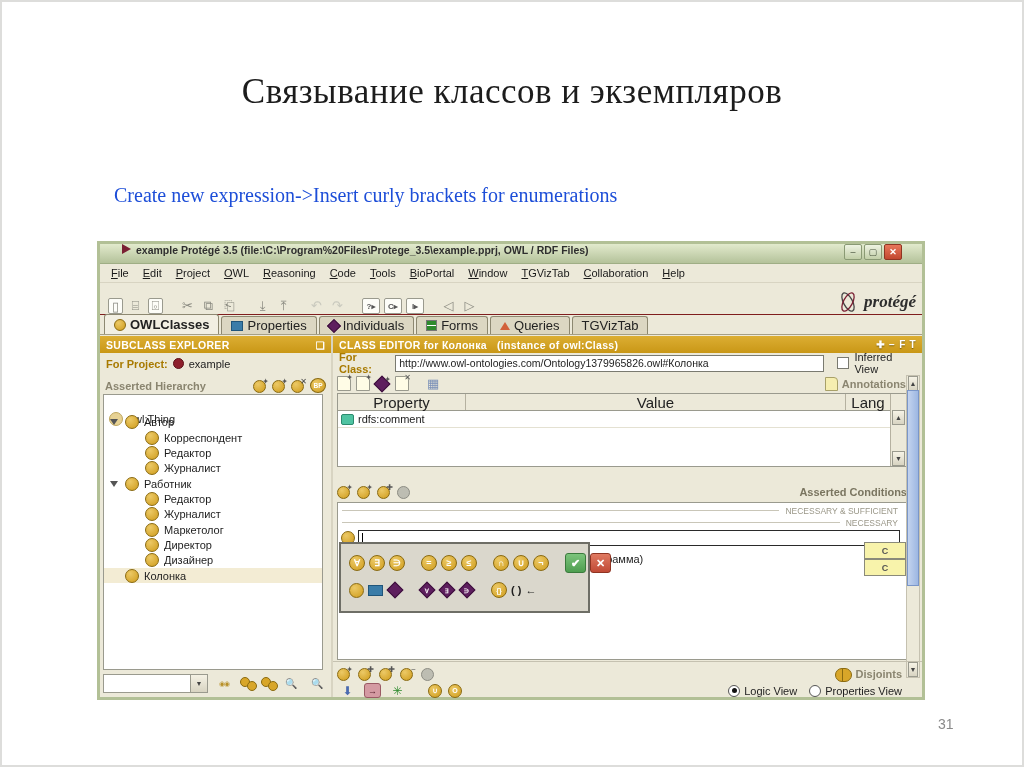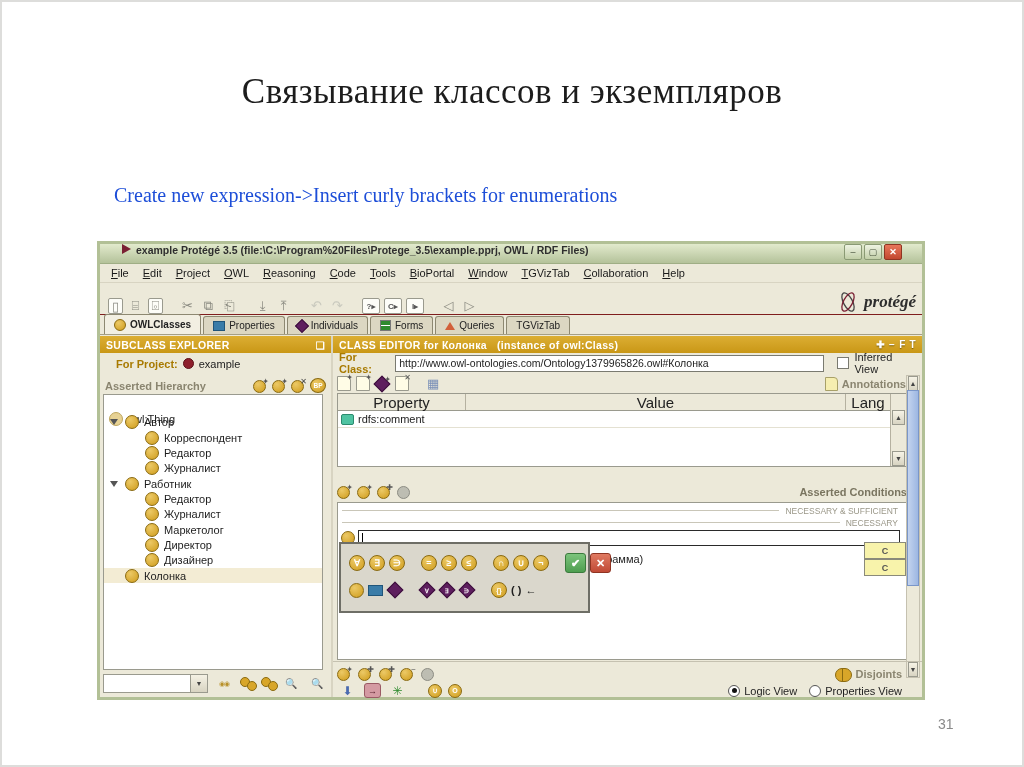--- a/index.html
+++ b/index.html
@@ -24,36 +24,36 @@
   .tgap{width:12px;}
   .ti{width:17px;height:17px;margin:0 2px;display:inline-flex;align-items:center;justify-content:center;color:#8a8a80;font-size:13px;}
   .ti.box{box-sizing:border-box;border:1px solid #9a9a8e;background:#fdfdf8;border-radius:2px;width:15px;height:16px;}
   .ti.small{width:16px;height:14px;border:1px solid #9a9a8e;background:#fdfdf8;font-size:8px;color:#555;font-weight:bold;border-radius:2px;}
   .ti.ghost{color:#c9c9be;}
   .logo{margin-left:auto;display:flex;align-items:center;gap:4px;}
   .logo-text{font-family:"Liberation Serif",serif;font-style:italic;font-weight:bold;font-size:17px;color:#2d2d2d;}
 
   
   .tabrow{height:19px;display:flex;align-items:flex-end;padding-left:4px;gap:2px;border-bottom:1px solid #a59f86;}
-  .tab{display:inline-flex;align-items:center;gap:4px;height:17px;padding:0 9px;border:1px solid #8d8871;border-bottom:none;border-radius:3px 3px 0 0;background:#dcd7c2;font-size:10px;color:#222;}
+  .tab{display:inline-flex;align-items:center;gap:4px;height:17px;padding:0 9px;border:1px solid #8d8871;border-bottom:none;border-radius:3px 3px 0 0;background:#dcd7c2;font-size:13px;color:#222;}
   .tab.active{background:#f2efe2;font-weight:bold;height:19px;}
   .ic-class{width:10px;height:10px;border-radius:50%;background:radial-gradient(circle at 35% 30%,#ecc966,#cf9c1c);border:1px solid #8a6a10;}
   .ic-prop{width:10px;height:8px;background:#3a7ca8;border:1px solid #20557a;}
   .ic-ind{width:8px;height:8px;background:#5e1e5e;transform:rotate(45deg);border:1px solid #3c103c;}
   .ic-forms{width:9px;height:9px;background:linear-gradient(#2e8b2e 40%,#fff 40%,#fff 60%,#2e8b2e 60%);border:1px solid #777;}
   .ic-query{width:0;height:0;border-left:5px solid transparent;border-right:5px solid transparent;border-bottom:8px solid #d2603a;}
 
   
   .main{position:absolute;left:0;top:92px;right:0;bottom:0;background:#ece9d9;}
   .panel-hd{height:17px;background:linear-gradient(180deg,#dcae33,#c99716);color:#fff;font-weight:bold;font-size:10.5px;display:flex;align-items:center;padding:0 6px;letter-spacing:.3px;}
   .left-panel{position:absolute;left:0;top:0;width:231px;bottom:0;border-right:2px solid #d8d4c2;}
   .right-panel{position:absolute;left:233px;top:0;right:0;bottom:0;}
 
   
-  .forproject{height:21px;display:flex;align-items:center;gap:5px;padding:0 16px;}
+  .forproject{height:21px;display:flex;align-items:center;gap:5px;padding:0 6px;}
   .lbl-orange{color:#a87a00;font-weight:bold;}
   .dot-red{width:9px;height:9px;border-radius:50%;background:#8e1f2c;border:1px solid #5c1018;}
   .hier-row{height:17px;display:flex;align-items:center;padding:0 5px;margin-top:3px;}
   .hier-label{color:#8a8570;font-weight:bold;}
   .hier-icons{margin-left:auto;display:flex;gap:4px;align-items:center;}
   .mini{position:relative;width:15px;height:14px;display:inline-block;}
   .mini .c{position:absolute;left:0;bottom:0;width:11px;height:11px;border-radius:50%;background:radial-gradient(circle at 35% 30%,#ecc966,#cf9c1c);border:1px solid #8a6a10;}
   .mini .c.gray{background:#bdbdb2;border-color:#8d8d84;}
   .mini .b{position:absolute;right:-1px;top:-2px;font-size:8px;color:#555;}
   .mini .b.x{color:#444;}

